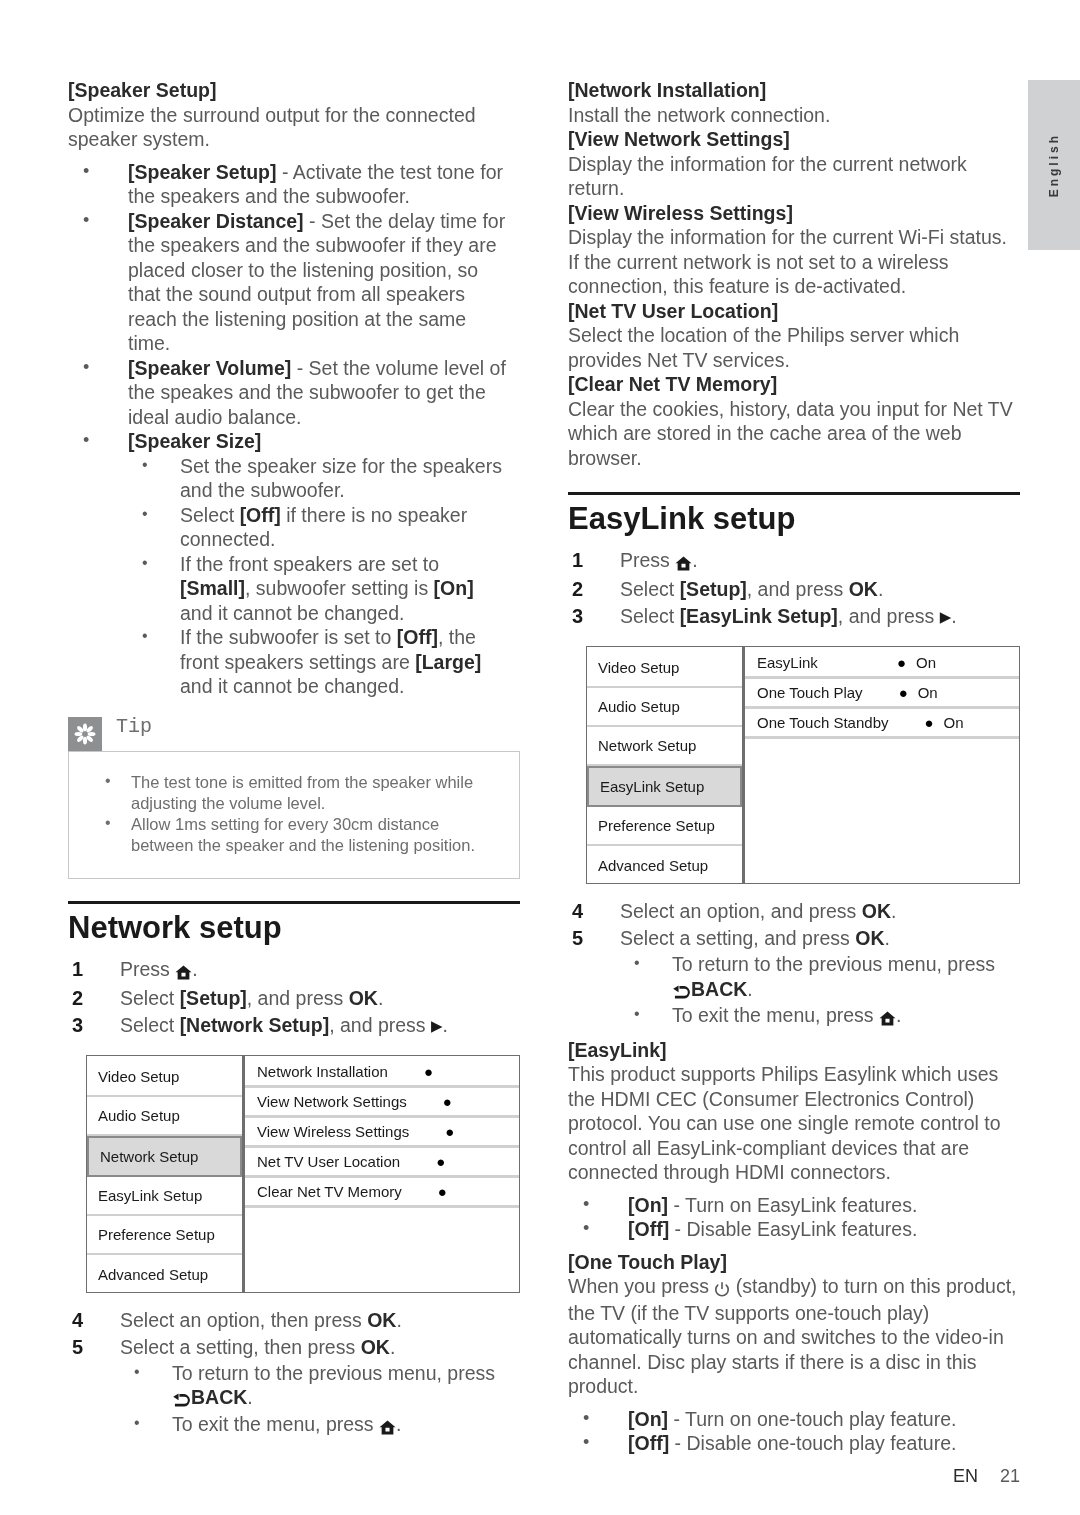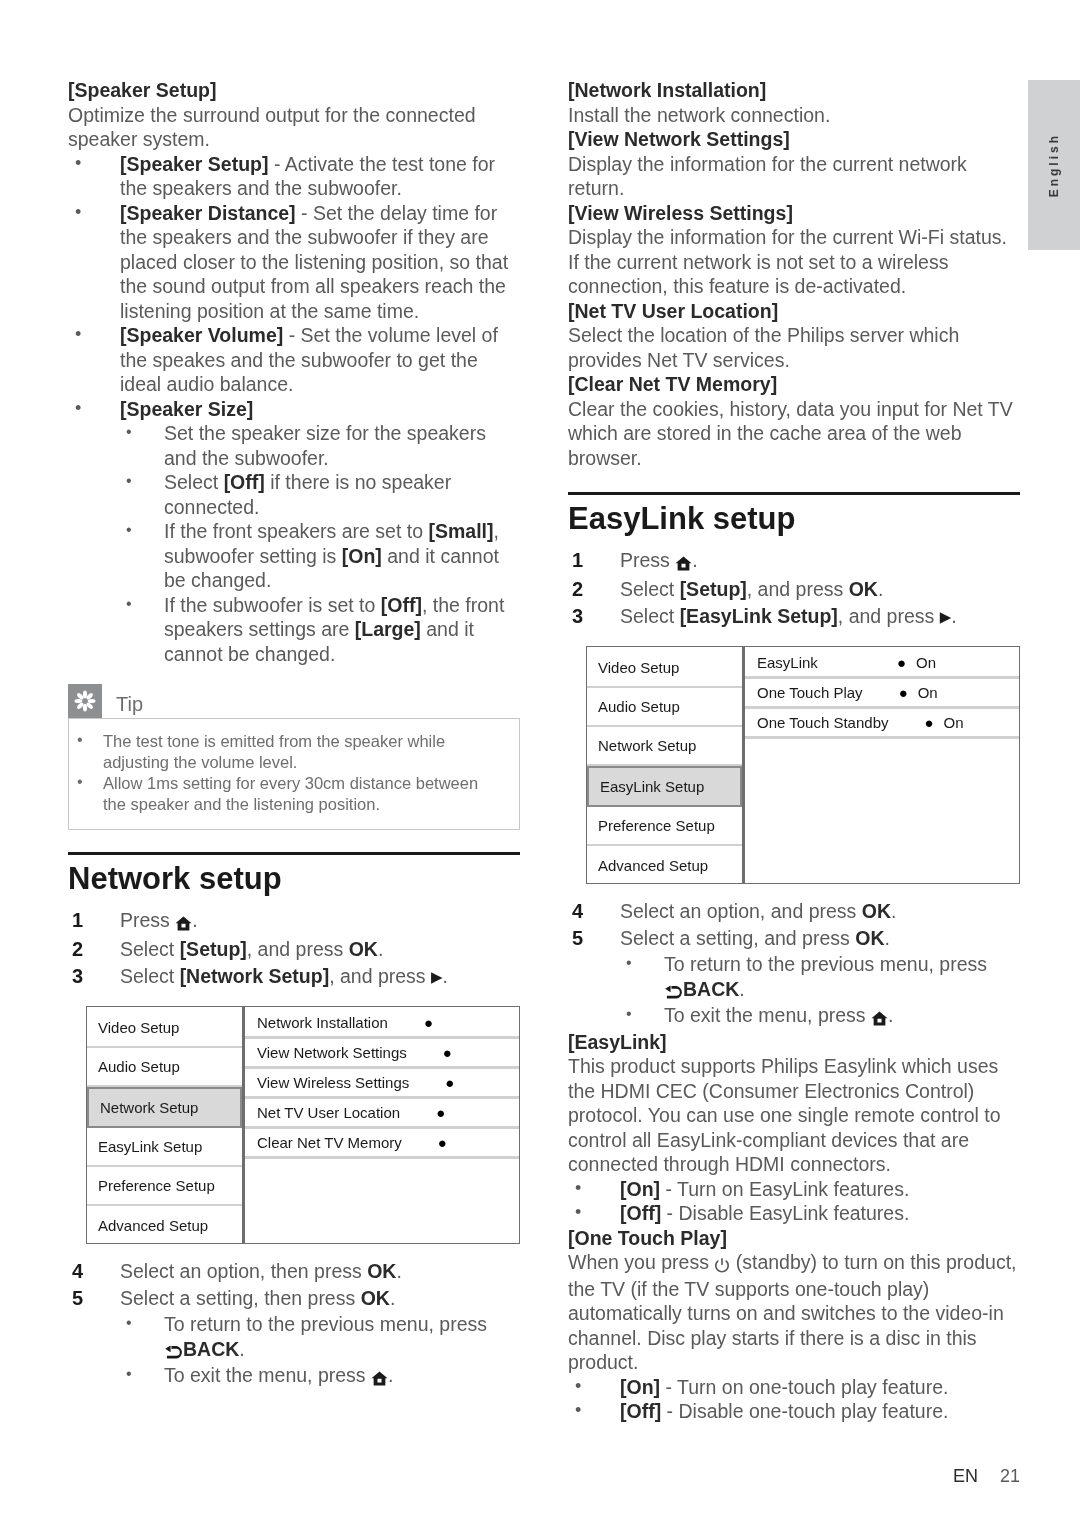--- a/index.html
+++ b/index.html
@@ -39,21 +39,21 @@
   .p  { color:#5a5a5a; }
   b, strong { color:#2b2b2b; font-weight:bold; }
 
   .sec-title{
     font-size:31px; line-height:40px; font-weight:bold;
     color:#1a1a1a; margin:4px 0 8px 0;
   }
   .rule{ border-top:3px solid #1a1a1a; margin-top:22px; }
 
   
-  ul{ list-style:none; margin:0; padding:0; }
+  ul{ list-style:none; margin:8px; padding:0; }
   .lvl1 > li{
     position:relative; padding-left:52px;
     font-size:19.5px; line-height:24.5px; color:#5a5a5a;
   }
   .lvl1 > li::before{
     content:"•"; position:absolute; left:7px; top:-1px;
     color:#5a5a5a; font-size:18px;
   }
   .lvl2{ margin-top:0; }
   .lvl2 > li{
@@ -71,33 +71,33 @@
     position:relative; padding-left:52px;
     font-size:19.5px; line-height:27px; color:#5a5a5a;
   }
   .steps > li .num{
     position:absolute; left:4px; top:0;
     font-weight:bold; color:#1a1a1a; font-size:20px;
   }
 
   
   .tipwrap{ margin-top:18px; }
-  .tip-head{ display:flex; align-items:flex-end; height:34px; }
+  .tip-head{ display:flex; height:34px;font-family:Liberation Mono, monospace; }
   .tip-icon{
     width:34px; height:34px; background:#8d8f91;
     display:flex; align-items:center; justify-content:center;
     color:#ffffff; font-size:26px; line-height:1;
   }
   .tip-label{
     margin-left:14px; font-size:20px; color:#6e6e6e;
     position:relative; top:-2px;
   }
   .tip-body{
     border:1px solid #c7c7c7; border-top:1px solid #c7c7c7;
-    padding:12px 16px 14px 0; margin-top:0;
+    padding:12px 16px 14px 20px; margin-top:0;
   }
   .tip-body ul > li{
     position:relative; padding-left:34px;
     font-size:16.5px; line-height:21px; color:#6e6e6e;
   }
   .tip-body ul > li::before{
     content:"•"; position:absolute; left:8px; top:-2px; font-size:16px;
   }
 
   

